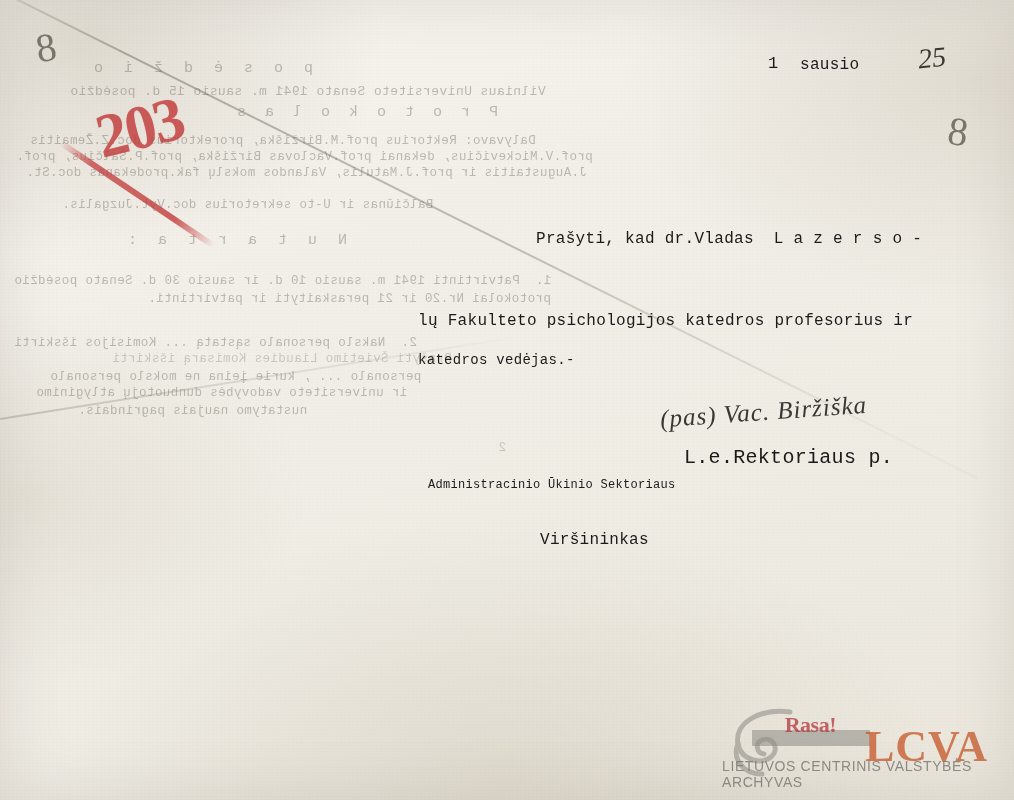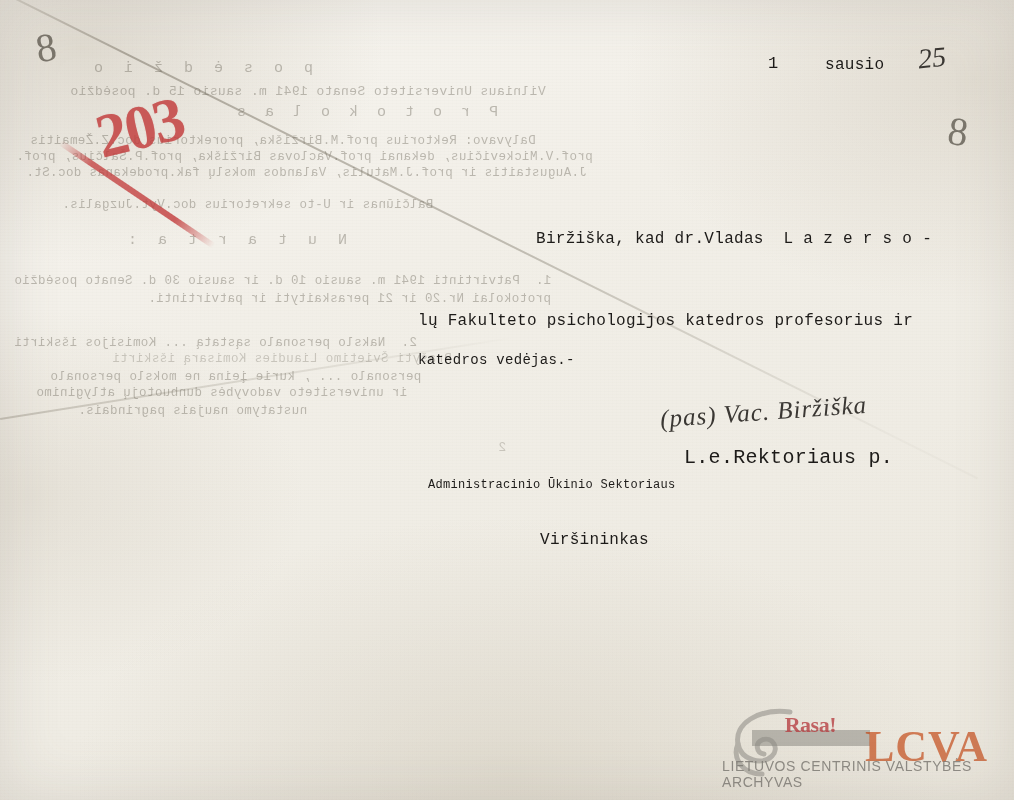--- a/index.html
+++ b/index.html
@@ -235,25 +235,25 @@
   <div class="bleed" style="left:78px; top:404px; font-size:12.5px;">nustatymo naujais pagrindais.</div>
   <div class="bleed" style="left:498px; top:440px; font-size:13px; opacity:0.30;">2</div>
 
   <div class="crayon">203</div>
   <div class="crayon-stroke"></div>
 
   <div class="pencil" style="left:36px; top:24px; font-size:40px; transform:rotate(-10deg);">8</div>
   <div class="pencil" style="left:948px; top:108px; font-size:40px; transform:rotate(8deg);">8</div>
 
   <div class="typed strong" style="left:768px; top:54px; font-size:17px;">1</div>
-  <div class="typed strong" style="left:825px; top:56px; font-size:16px;">sausio</div>
+  <div class="typed strong" style="left:800px; top:56px; font-size:16px;">sausio</div>
   <div class="sig-date">25</div>
 
 
-  <div class="typed strong" style="left:536px; top:230px; font-size:16px;">Biržiška, kad dr.Vladas  L a z e r s o -</div>
+  <div class="typed strong" style="left:536px; top:230px; font-size:16px;">Prašyti, kad dr.Vladas  L a z e r s o -</div>
   <div class="typed strong" style="left:418px; top:312px; font-size:16px;">lų Fakulteto psichologijos katedros profesorius ir</div>
   <div class="typed strong" style="left:418px; top:352px; font-size:14px;">katedros vedėjas.-</div>
 
   <div class="signature">(pas) Vac. Biržiška</div>
   <div class="typed strong" style="left:684px; top:446px; font-size:20px;">L.e.Rektoriaus p.</div>
 
   <div class="typed strong" style="left:428px; top:478px; font-size:12px;">Administracinio Ūkinio Sektoriaus</div>
   <div class="typed strong" style="left:540px; top:531px; font-size:16px;">Viršininkas</div>
 
   <div class="watermark">

